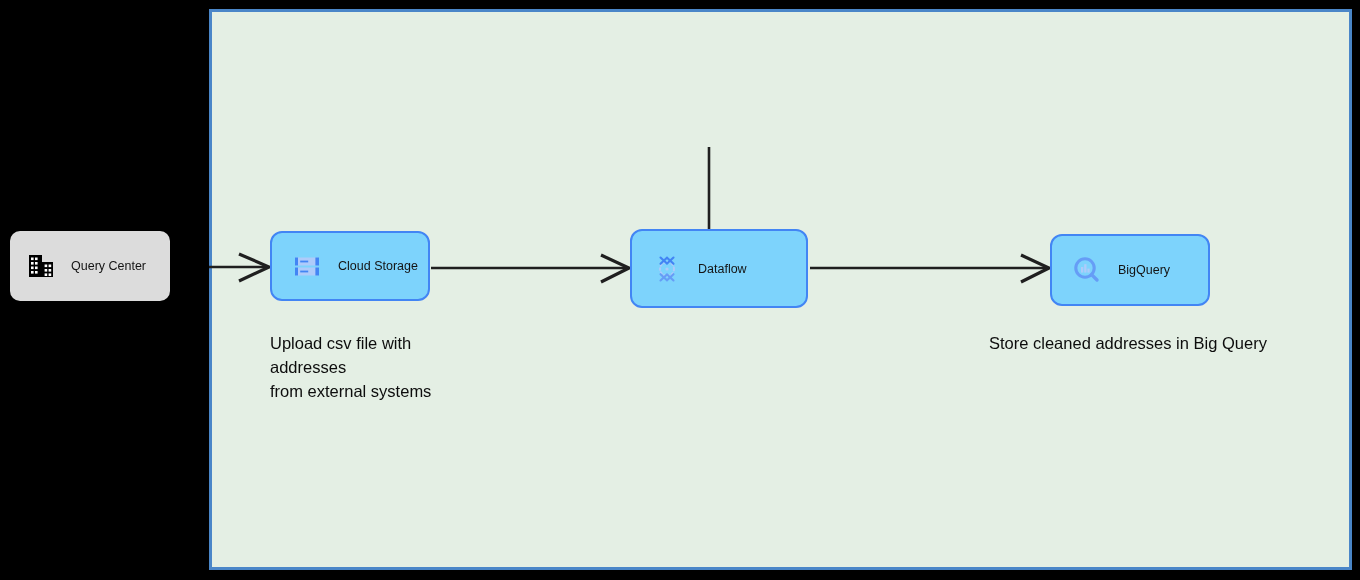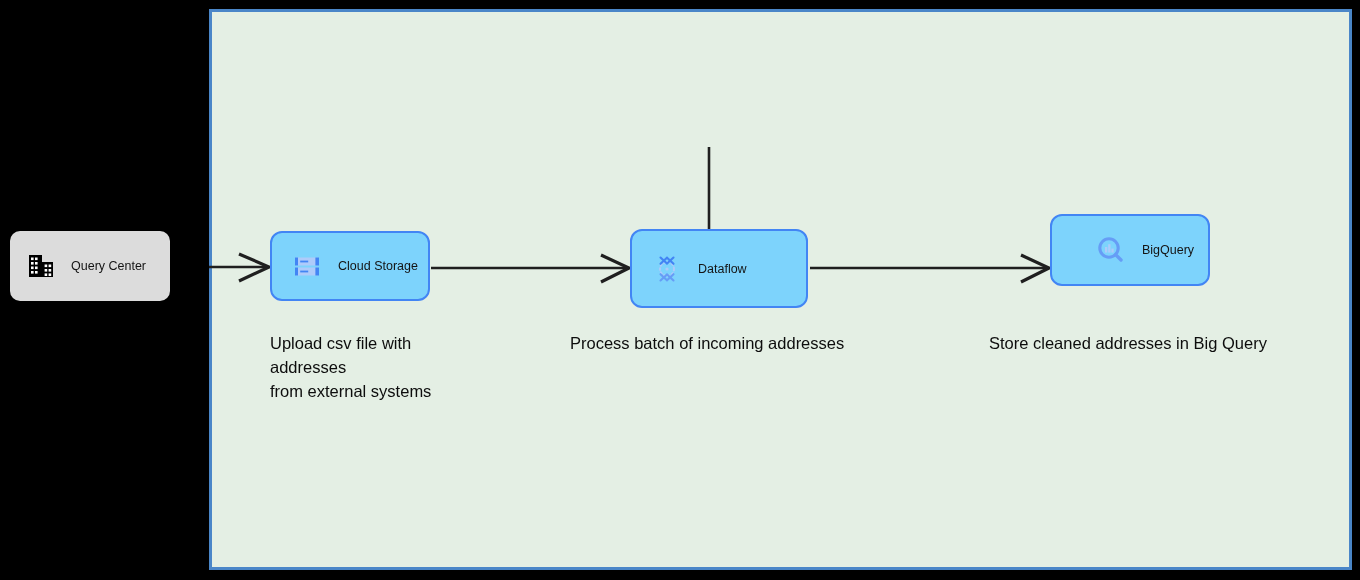--- a/index.html
+++ b/index.html
@@ -73,21 +73,21 @@
     margin-left: 20px;
   }
   .gcp-node .node-label {
     font-size: 12.5px;
     color: #141414;
     margin-left: 16px;
     white-space: nowrap;
   }
   #node-cloud-storage { left: 270px; top: 231px; width: 160px; height: 70px; }
   #node-dataflow      { left: 630px; top: 229px; width: 178px; height: 79px; }
-  #node-bigquery      { left: 1050px; top: 214px; width: 160px; height: 72px; padding-left: 24px; }
+  #node-bigquery      { left: 1050px; top: 234px; width: 160px; height: 72px; }
 
   
   .caption {
     position: absolute;
     font-size: 16.5px;
     line-height: 24px;
     color: #0d0d0d;
     white-space: pre-line;
   }
   #caption-cloud-storage { left: 270px; top: 331px; width: 200px; }
@@ -223,16 +223,15 @@
         </g>
         <path d="M19.6 19.6 L25 25" stroke="#669df6" stroke-width="3.4" stroke-linecap="round"></path>
       </svg>
     </span>
     <span class="node-label">BigQuery</span>
   </div>
 
 
   <div id="caption-cloud-storage" class="caption">Upload csv file with addresses
 from external systems</div>
-  <div id="caption-dataflow" class="caption">Process batch of incoming addresses</div>
   <div id="caption-bigquery" class="caption">Store cleaned addresses in Big Query</div>
 
 </div>
 
 </body></html>

